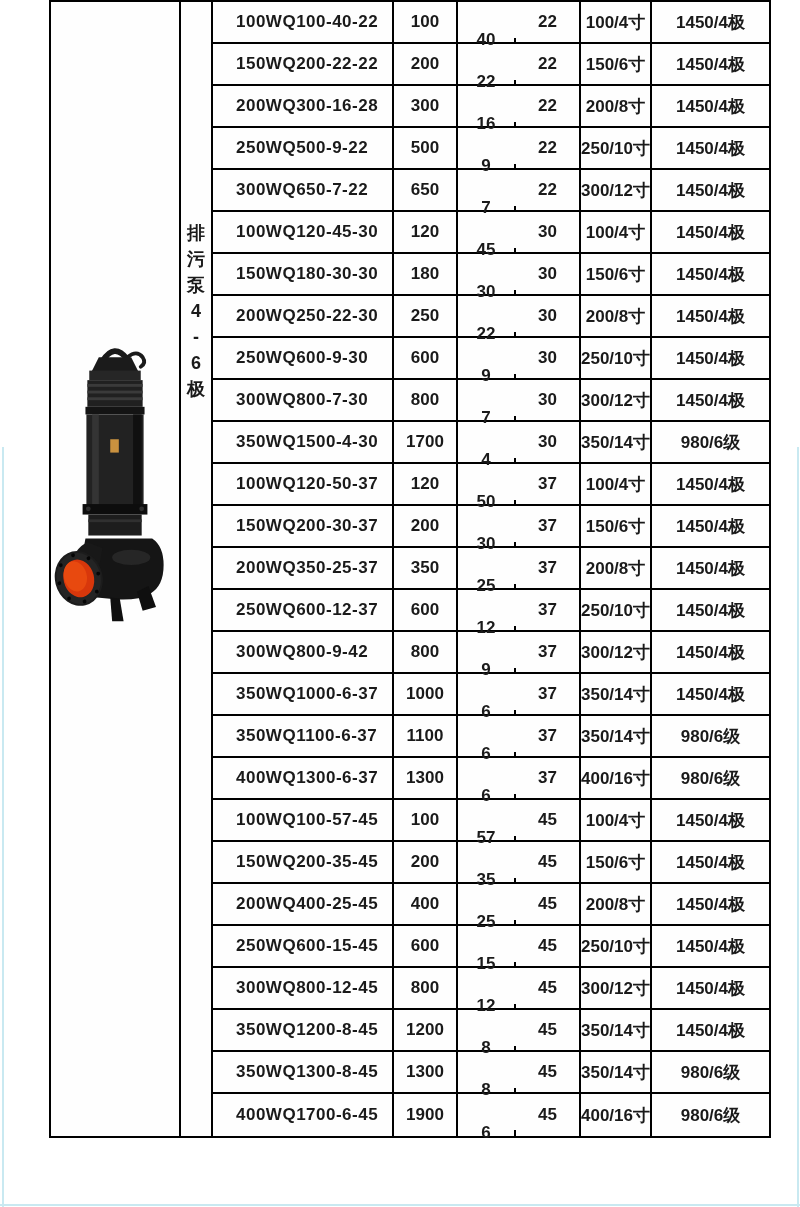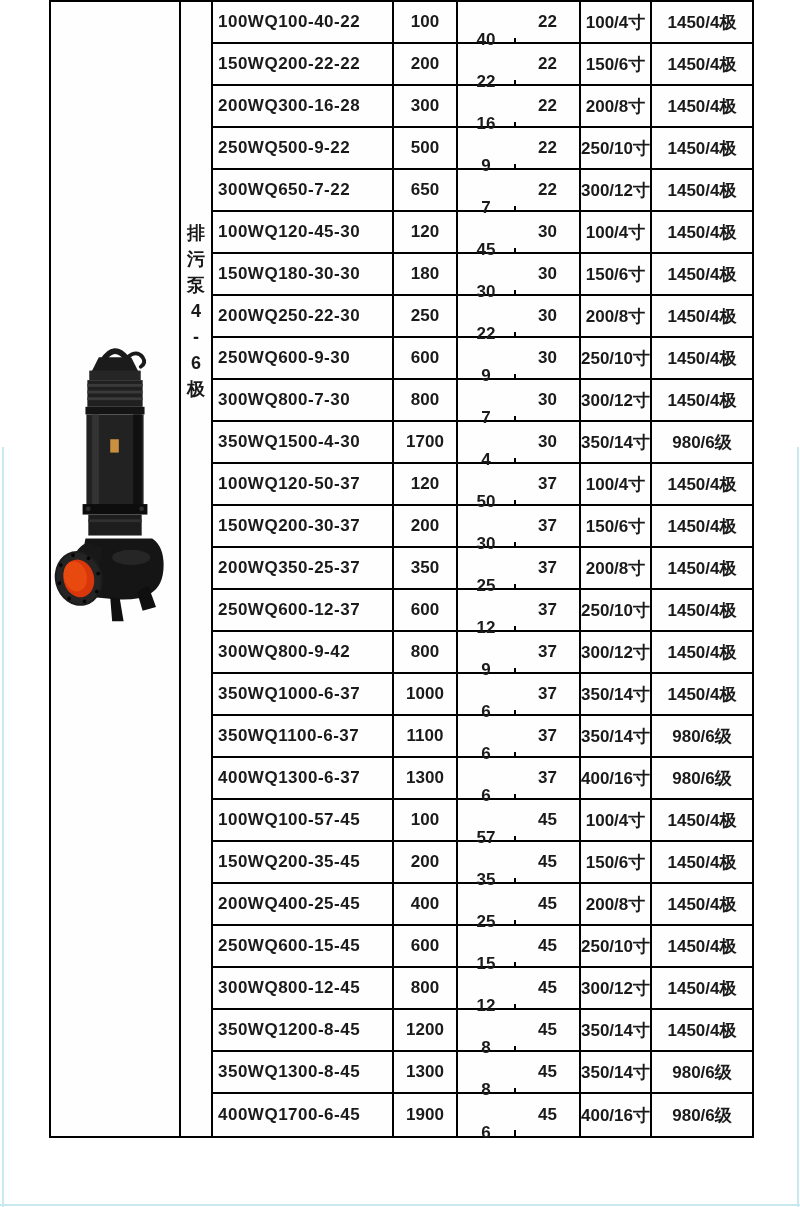--- a/index.html
+++ b/index.html
@@ -55,26 +55,26 @@
     border-bottom: 2px solid #000;
     display: flex;
     align-items: center;
     justify-content: center;
     font-size: 17px;
     font-weight: bold;
     white-space: nowrap;
     color: #1a1a1a;
     overflow: visible;
   }
-  .cell.model   { width: 181px; justify-content: flex-start; padding-left: 5px; letter-spacing: 0.5px; }
+  .cell.model   { width: 181px; justify-content: flex-start; padding-left: 23px; letter-spacing: 0.5px; }
   .cell.flow    { width: 64px; }
   .cell.head    { width: 58px; margin-top: 36px; }
   .cell.power   { width: 65px; }
   .cell.outlet  { width: 71px; }
-  .cell.speed   { width: 100px; border-right: none; }
+  .cell.speed   { width: 117px; border-right: none; }
 </style>
 </head>
 <body>
 
 <div class="stage">
 
   <div class="accent left"></div>
   <div class="accent right"></div>
   <div class="accent bottom"></div>
 

